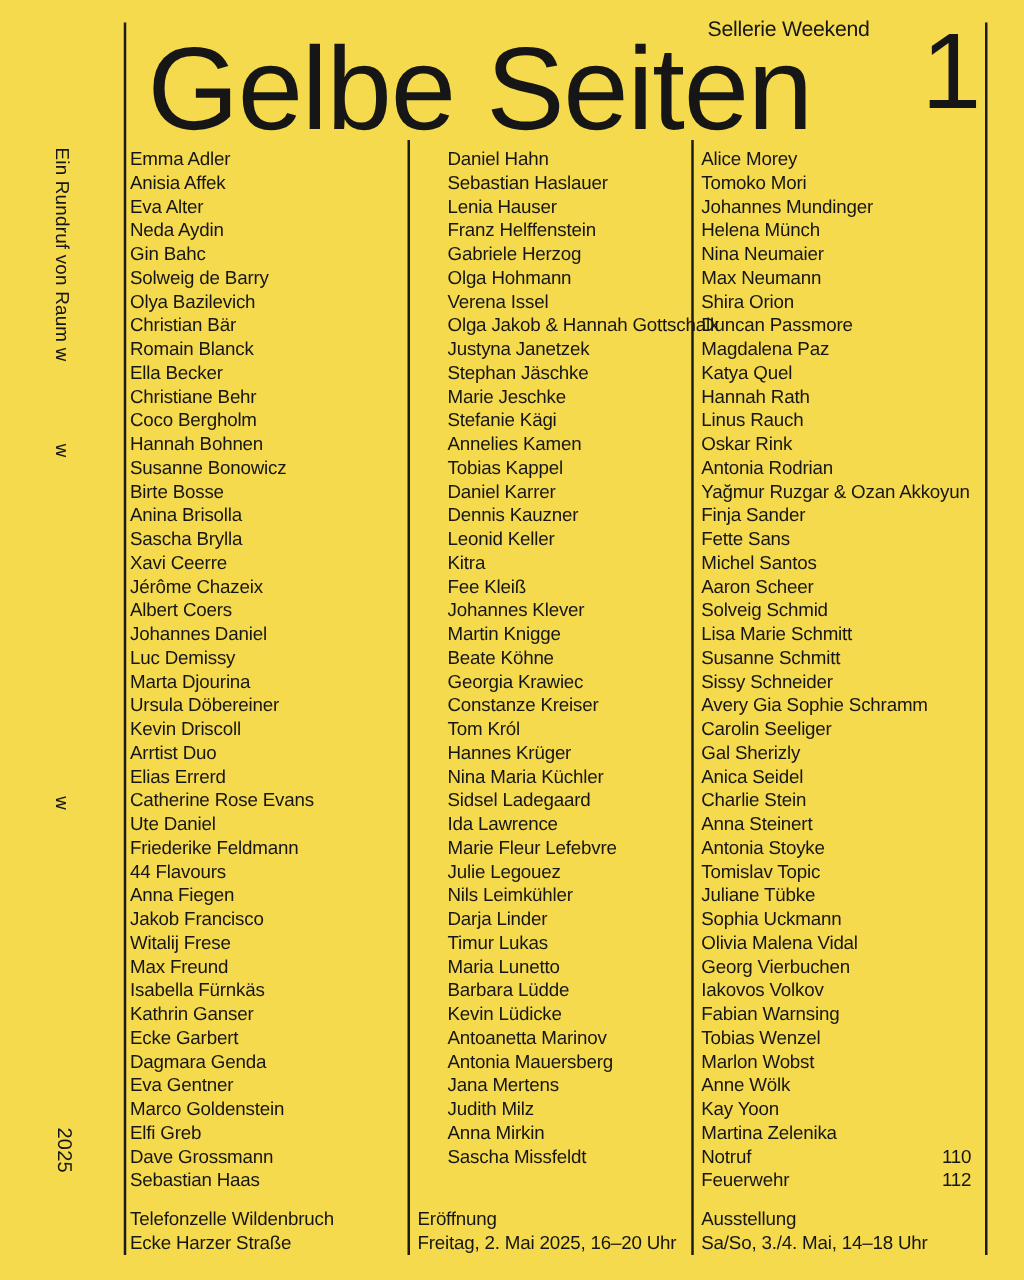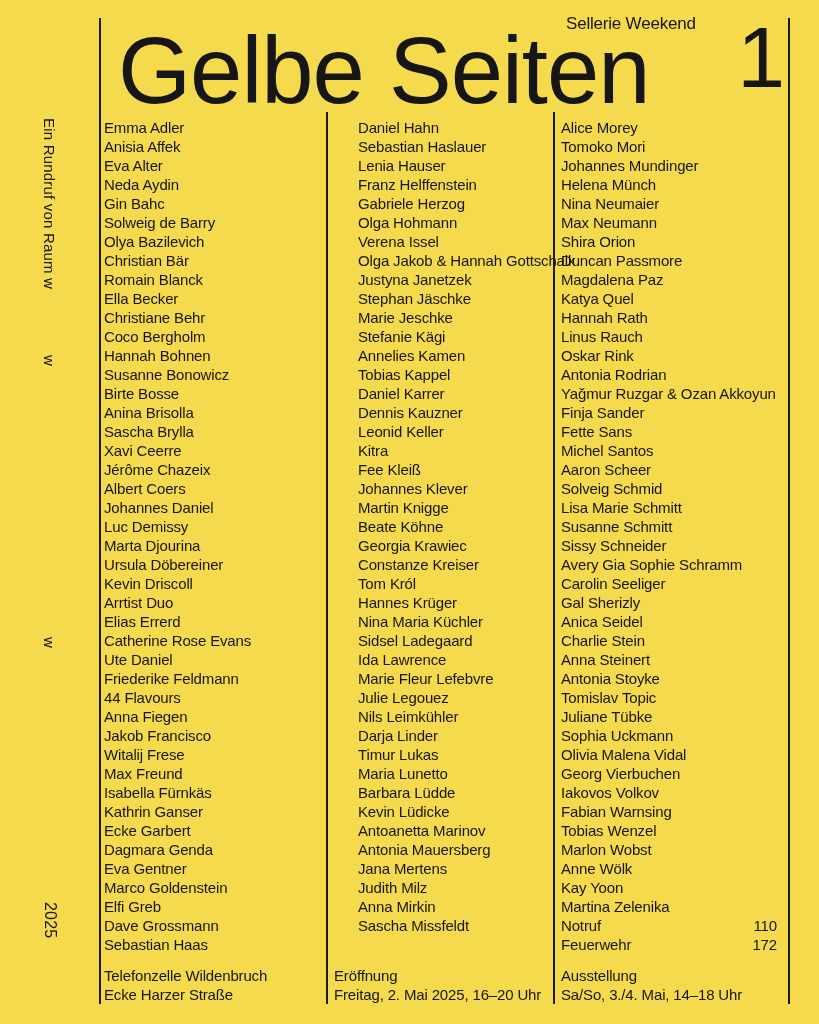--- a/index.html
+++ b/index.html
@@ -212,21 +212,21 @@
       <div class="name-row">Marlon Wobst</div>
       <div class="name-row">Anne Wölk</div>
       <div class="name-row">Kay Yoon</div>
       <div class="name-row">Martina Zelenika</div>
       <div class="name-row emergency-row">
         <span>Notruf</span>
         <span>110</span>
       </div>
       <div class="name-row emergency-row">
         <span>Feuerwehr</span>
-        <span>172</span>
+        <span>112</span>
       </div>
     </div>
 
   <div class="footer footer-1">
     <div>Telefonzelle Wildenbruch</div>
     <div>Ecke Harzer Straße</div>
   </div>
   <div class="footer footer-2">
     <div>Eröffnung</div>
     <div>Freitag, 2. Mai 2025, 16–20 Uhr</div>

